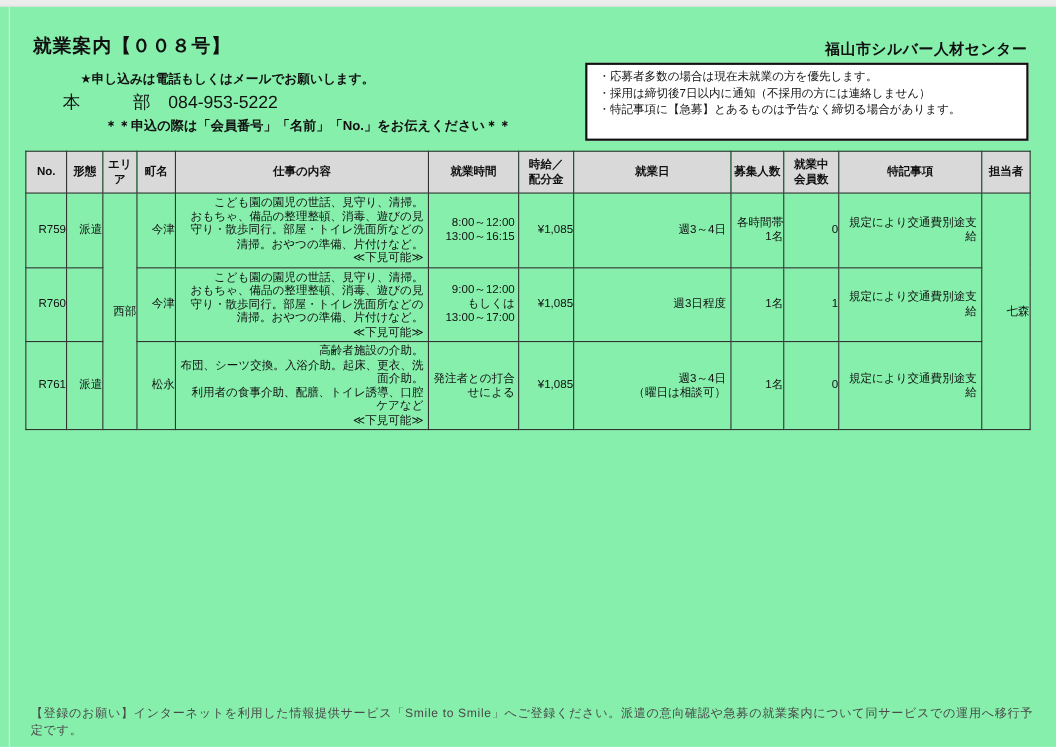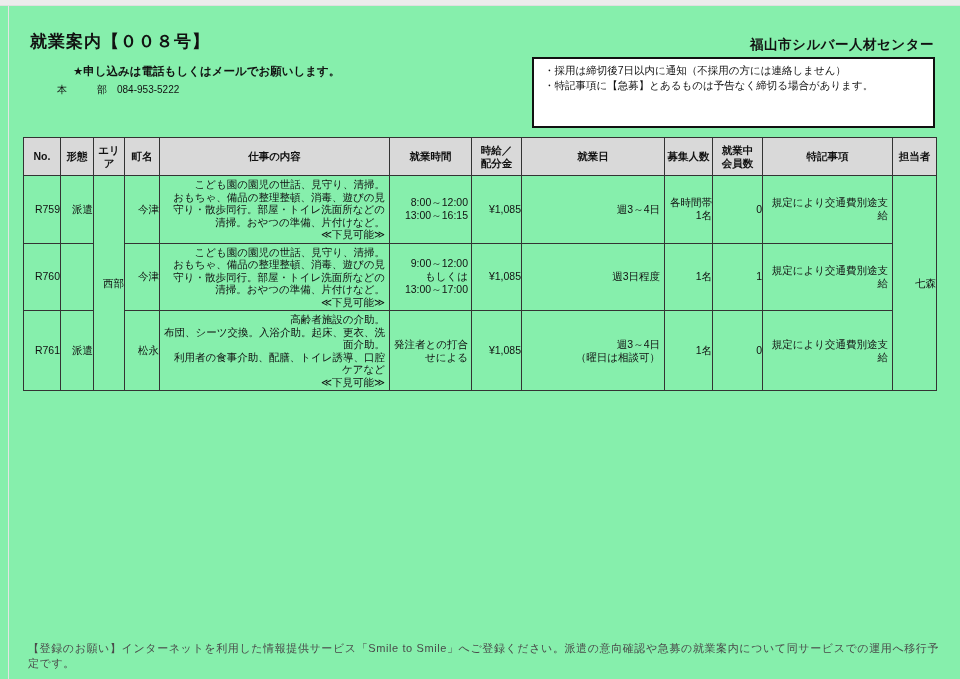--- a/index.html
+++ b/index.html
@@ -29,21 +29,21 @@
   .org-name {
     position: absolute; right: 26px; top: 36px;
     font-size: 13.5px; font-weight: 600; letter-spacing: 0.5px;
   }
   .apply-note {
     position: absolute; left: 57px; top: 64px;
     font-size: 11.5px; font-weight: bold; margin-left: 16px;
   }
   .honbu-line {
     position: absolute; left: 57px; top: 83px;
-    font-size: 10px;
+    font-size: 16px;
   }
   .remind-note {
     position: absolute; left: 95px; top: 106px;
     font-size: 12px; font-weight: bold;
   }
 
   
   .notice-box {
     position: absolute; left: 532px; top: 57px; width: 403px; height: 71px;
     border: 2px solid #111;
@@ -95,22 +95,24 @@
 <body>
 
 <div class="page">
   <div class="scan-top-strip"></div>
   <div class="scan-left-edge"></div>
 
   <div class="doc-title">就業案内【００８号】</div>
   <div class="org-name">福山市シルバー人材センター</div>
   <div class="apply-note">★申し込みは電話もしくはメールでお願いします。</div>
   <div class="honbu-line">本　　　部　084-953-5222</div>
+  <div class="remind-note">＊＊申込の際は「会員番号」「名前」「No.」をお伝えください＊＊</div>
 
   <div class="notice-box">
+    <div class="notice-line">・応募者多数の場合は現在未就業の方を優先します。</div>
     <div class="notice-line">・採用は締切後7日以内に通知（不採用の方には連絡しません）</div>
     <div class="notice-line">・特記事項に【急募】とあるものは予告なく締切る場合があります。</div>
   </div>
 
   <table class="jobs">
     <colgroup>
       <col style="width:37px">
         <col style="width:33px">
         <col style="width:31px">
         <col style="width:35px">

